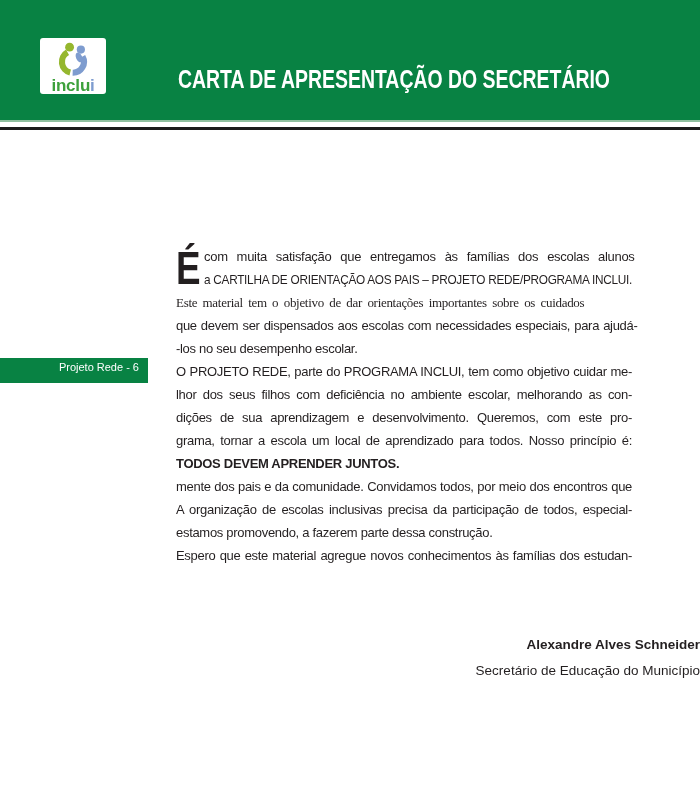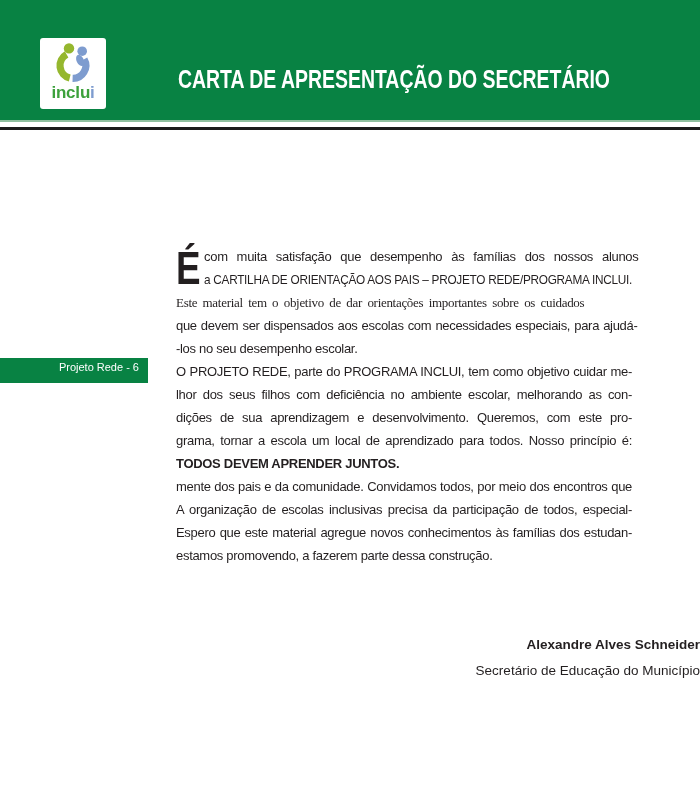--- a/index.html
+++ b/index.html
@@ -5,21 +5,21 @@
   html,body{margin:0;padding:0;}
   body{width:700px;height:800px;background:#ffffff;overflow:hidden;
        font-family:"Liberation Sans","DejaVu Sans",sans-serif;}
   .page{position:relative;width:700px;height:800px;background:#fff;}
 
   
   .band{position:absolute;left:0;top:0;width:700px;height:120px;background:var(--green,#088243);}
   .band-edge{position:absolute;left:0;top:120px;width:700px;height:2px;background:#8fbf9f;}
   .rule{position:absolute;left:0;top:127px;width:700px;height:3px;background:var(--rule,#1b1b1b);}
 
-  .logo-box{position:absolute;left:40px;top:38px;width:66px;height:71px;background:#ffffff;
+  .logo-box{position:absolute;left:40px;top:38px;width:66px;height:56px;background:#ffffff;
             border-radius:3px;display:flex;flex-direction:column;align-items:center;justify-content:flex-start;}
   .logo-mark{margin-top:2px;}
   .logo-word{font-weight:bold;font-size:17px;letter-spacing:-0.2px;line-height:16px;
              color:var(--logo-text,#3da13c);margin-top:-3px;}
   .logo-word .blue{color:var(--blue,#7e9ccf);}
 
   .title{position:absolute;left:178px;top:64px;margin:0;color:#ffffff;
          font-size:25px;font-weight:bold;line-height:30px;white-space:nowrap;}
   .title span{display:inline-block;white-space:nowrap;transform-origin:0 50%;}
 
@@ -65,34 +65,34 @@
   <div class="band-edge"></div>
   <div class="rule"></div>
 
   <div class="side-tab">
     <span>Projeto Rede - 6</span>
   </div>
 
   <main class="letter">
     <span class="dropcap">É</span>
     <div id="lines">
-        <div class="line indent"><span class="lt" style="word-spacing: 5.64236px;">com muita satisfação que desempenho às famílias dos nossos alunos</span></div>
+        <div class="line indent"><span class="lt" style="word-spacing: 5.64236px;">com muita satisfação que entregamos às famílias dos escolas alunos</span></div>
         <div class="line indent"><span class="lt" style="transform: scaleX(0.907741);">a CARTILHA DE ORIENTAÇÃO AOS PAIS – PROJETO REDE/PROGRAMA INCLUI.</span></div>
         <div class="line"><span class="lt" style="word-spacing: 2.4304px; font-family: Liberation Serif, serif;">Este material tem o objetivo de dar orientações importantes sobre os cuidados</span></div>
         <div class="line"><span class="lt" style="word-spacing: 0.7625px;">que devem ser dispensados aos escolas com necessidades especiais, para ajudá-</span></div>
         <div class="line"><span class="lt">-los no seu desempenho escolar.</span></div>
         <div class="line"><span class="lt" style="word-spacing: 0.431818px;">O PROJETO REDE, parte do PROGRAMA INCLUI, tem como objetivo cuidar me-</span></div>
         <div class="line"><span class="lt" style="word-spacing: 2.92898px;">lhor dos seus filhos com deficiência no ambiente escolar, melhorando as con-</span></div>
         <div class="line"><span class="lt" style="word-spacing: 4.87153px;">dições de sua aprendizagem e desenvolvimento. Queremos, com este pro-</span></div>
         <div class="line"><span class="lt" style="word-spacing: 2.28776px;">grama, tornar a escola um local de aprendizado para todos. Nosso princípio é:</span></div>
         <div class="line"><span class="lt bold">TODOS DEVEM APRENDER JUNTOS.</span></div>
         <div class="line"><span class="lt" style="word-spacing: 0.333333px;">mente dos pais e da comunidade. Convidamos todos, por meio dos encontros que</span></div>
         <div class="line"><span class="lt" style="word-spacing: 2.15313px;">A organização de escolas inclusivas precisa da participação de todos, especial-</span></div>
+        <div class="line"><span class="lt">estamos promovendo, a fazerem parte dessa construção.</span></div>
         <div class="line"><span class="lt" style="word-spacing: 0.9375px;">Espero que este material agregue novos conhecimentos às famílias dos estudan-</span></div>
-        <div class="line"><span class="lt">estamos promovendo, a fazerem parte dessa construção.</span></div>
       </div>
   </main>
 
   <div class="signature">
     <div class="sig-name">Alexandre Alves Schneider</div>
     <div class="sig-role">Secretário de Educação do Município</div>
   </div>
 
 </div>
 

